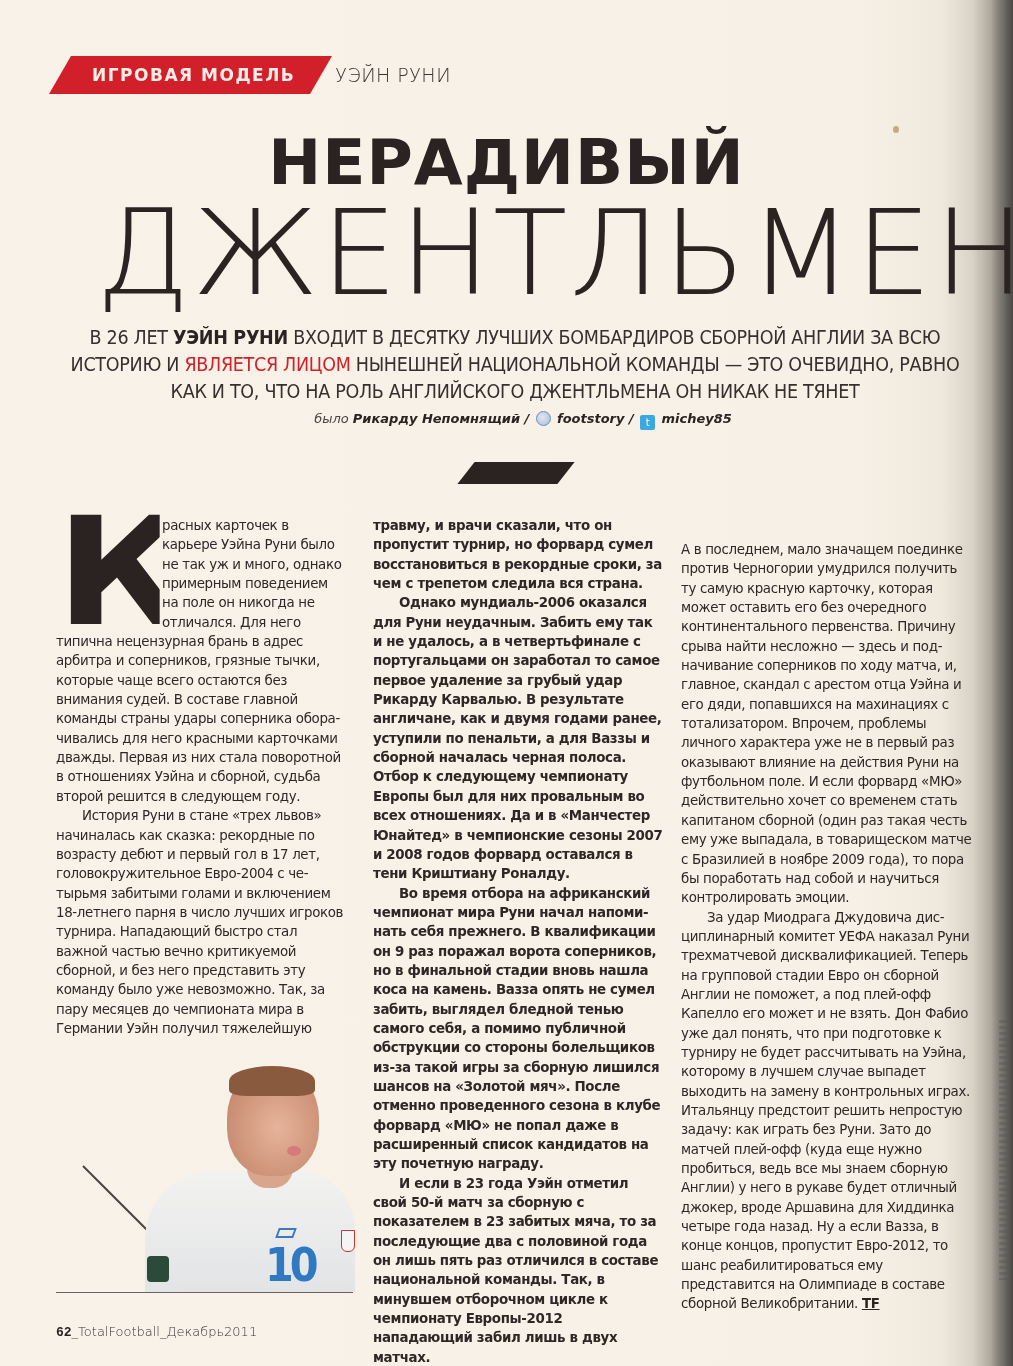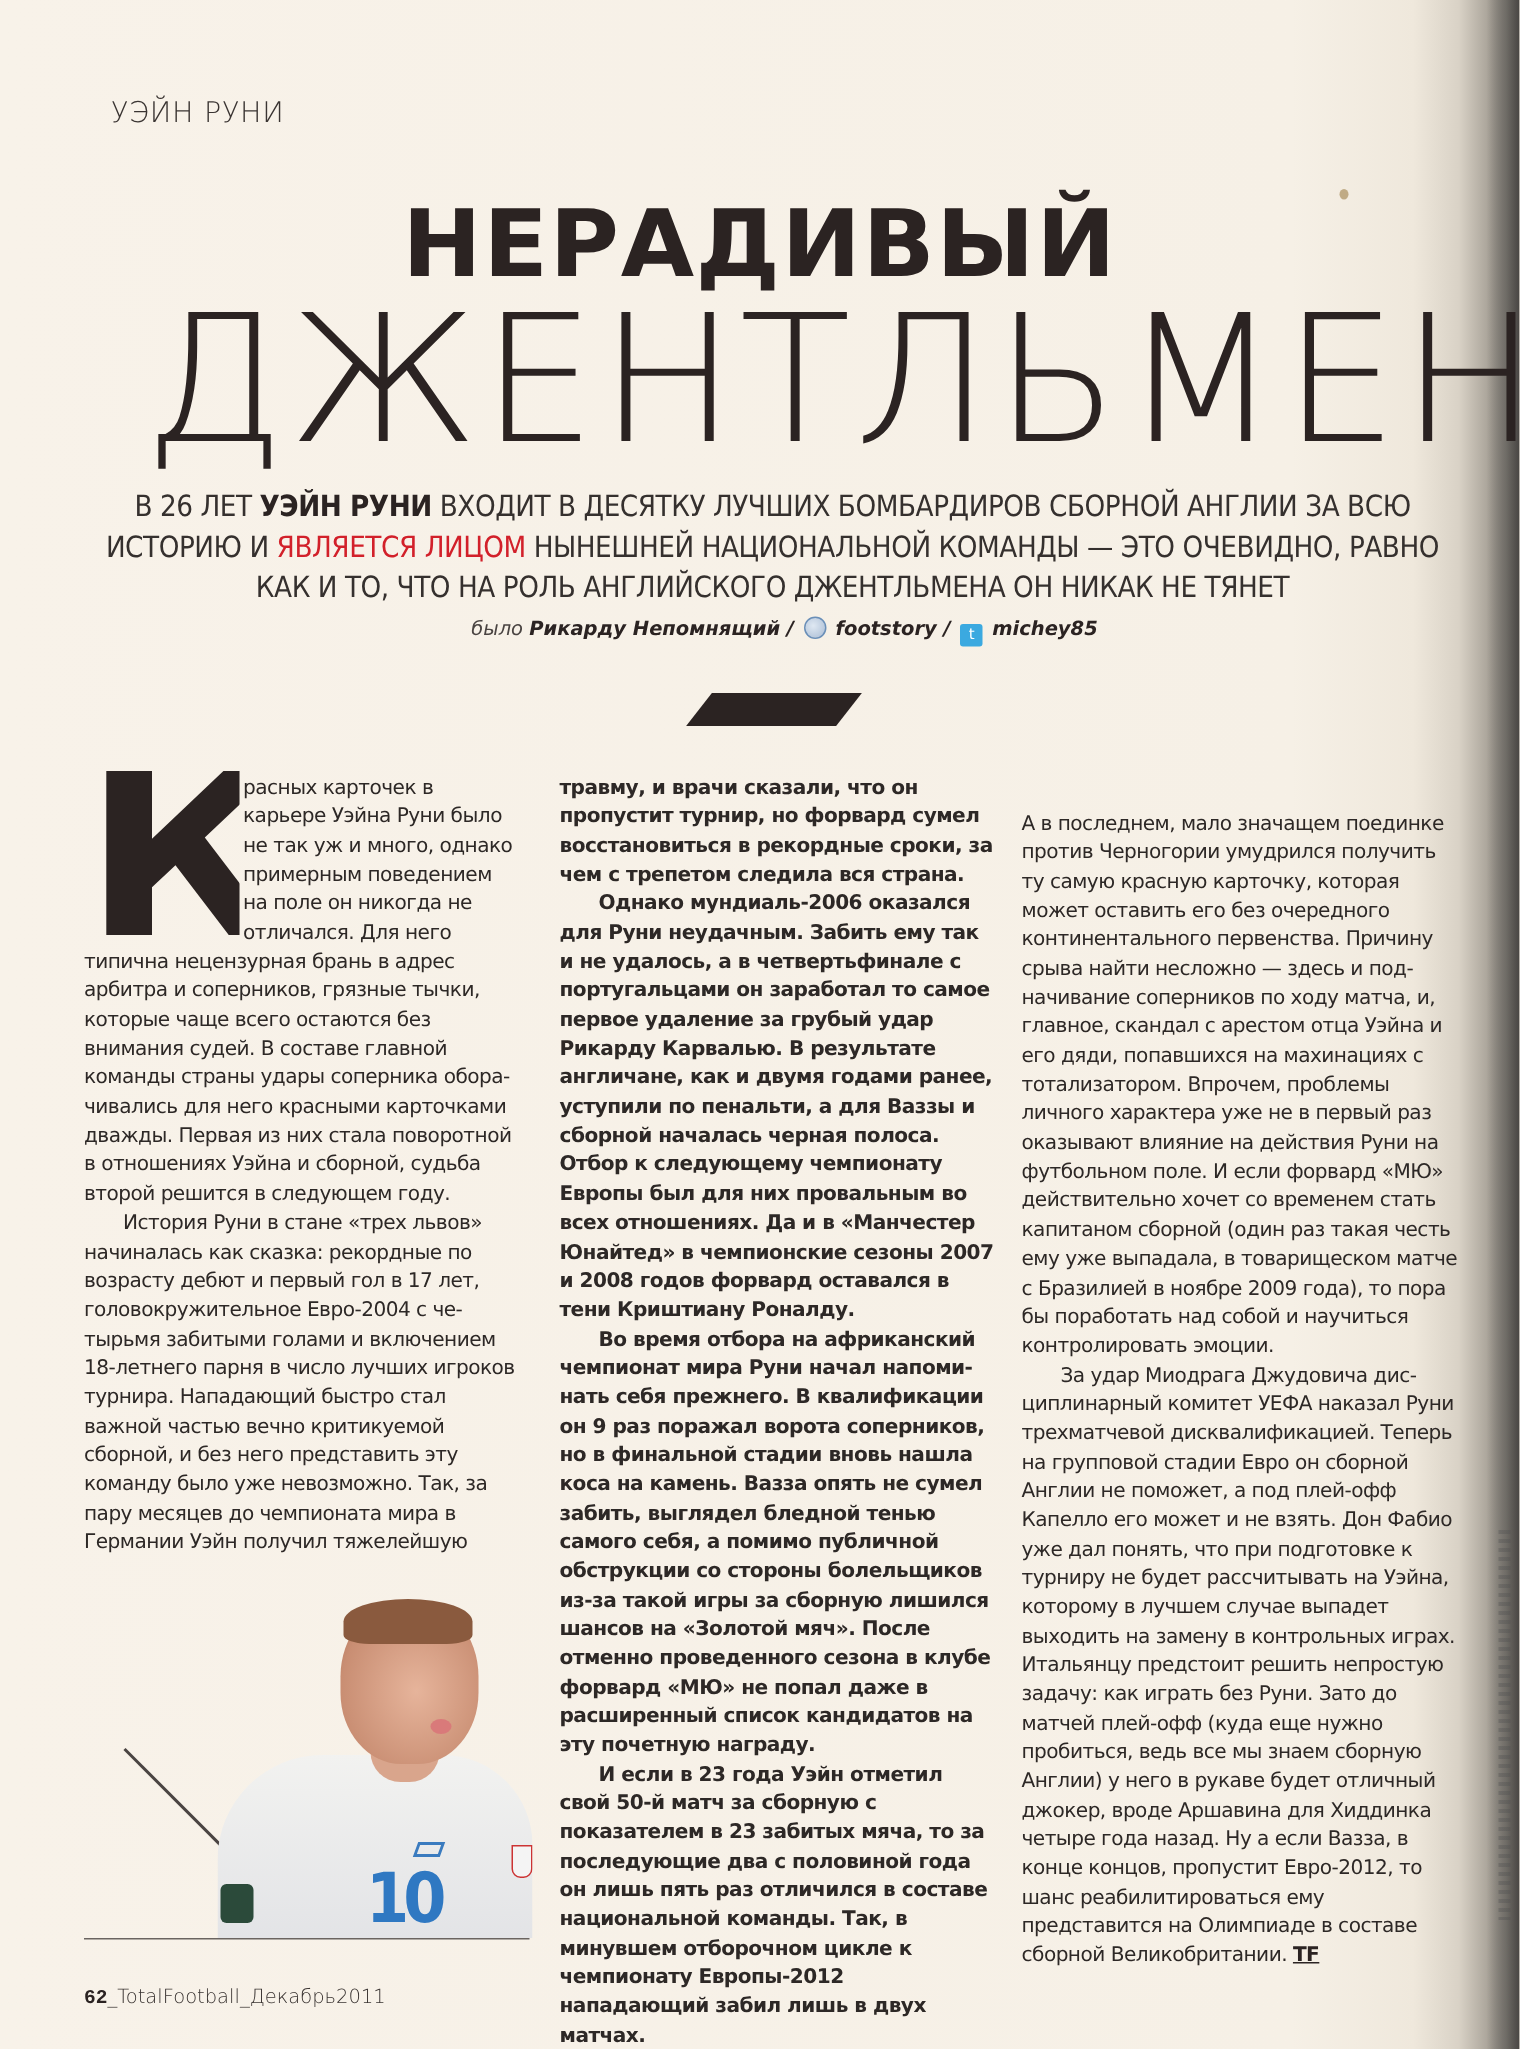--- a/index.html
+++ b/index.html
@@ -122,21 +122,21 @@
   .head {
     position: absolute; left: 82px; top: 8px; width: 92px; height: 108px;
     background: radial-gradient(ellipse at 55% 55%, #e6b49b, #c98e73 70%, #a86d55);
     border-radius: 46% 46% 44% 44%;
   }
   .hair { position: absolute; left: 84px; top: 6px; width: 86px; height: 30px; background: #8a5a3e; border-radius: 50% 50% 20% 20%; }
   .tongue { position: absolute; left: 142px; top: 86px; width: 14px; height: 10px; background: #d97a7a; border-radius: 50%; }
   .crest { position: absolute; left: 196px; top: 170px; width: 14px; height: 22px; background: #f4f4f4; border: 1px solid #c33; border-radius: 0 0 6px 6px; }
   .umbro { position: absolute; left: 132px; top: 168px; width: 18px; height: 10px; border: 2px solid #3a7bbf; transform: rotate(0deg) skewX(-20deg); }
   .number {
-    position: absolute; left: 99px; top: 178px; font-size: 46px; font-weight: bold; color: #2f78c2;
+    position: absolute; left: 120px; top: 178px; font-size: 46px; font-weight: bold; color: #2f78c2;
     letter-spacing: -4px; font-family: "DejaVu Sans Condensed", "DejaVu Sans", sans-serif;
   }
   .badge { position: absolute; left: 2px; top: 196px; width: 22px; height: 26px; background: #2b4a3a; border-radius: 4px; }
 
   .rule { position: absolute; left: 56px; top: 1292px; width: 297px; height: 1px; background: #6a6460; }
 
   .folio {
     position: absolute; left: 56px; top: 1324px; font-size: 13px; color: #3a3432; font-weight: 200;
   }
   .folio b { font-weight: bold; color: #2b2322; font-family: Liberation Mono, monospace; }
@@ -144,20 +144,21 @@
 </style>
 </head>
 <body>
 
 <div class="page">
   <div class="spine"></div>
   <div class="spine-text"></div>
   <div class="speck"></div>
 
   <div class="rubric">
+    <div class="rubric-tag">ИГРОВАЯ МОДЕЛЬ</div>
     <div class="rubric-sub">УЭЙН РУНИ</div>
   </div>
 
   <h1 class="title-1">НЕРАДИВЫЙ</h1>
   <div class="title-2"><span>ДЖЕНТЛЬМЕН</span></div>
 
   <div class="lead"><span>В 26 ЛЕТ </span><span class="b">УЭЙН РУНИ</span><span> ВХОДИТ В ДЕСЯТКУ ЛУЧШИХ БОМБАРДИРОВ СБОРНОЙ АНГЛИИ ЗА ВСЮ ИСТОРИЮ И </span><span class="r">ЯВЛЯЕТСЯ ЛИЦОМ</span><span> НЫНЕШНЕЙ НАЦИОНАЛЬНОЙ КОМАНДЫ — ЭТО ОЧЕВИДНО, РАВНО КАК И ТО, ЧТО НА РОЛЬ АНГЛИЙСКОГО ДЖЕНТЛЬМЕНА ОН НИКАК НЕ ТЯНЕТ</span></div>
 
   <div class="byline">
     <span class="pre">было</span>

